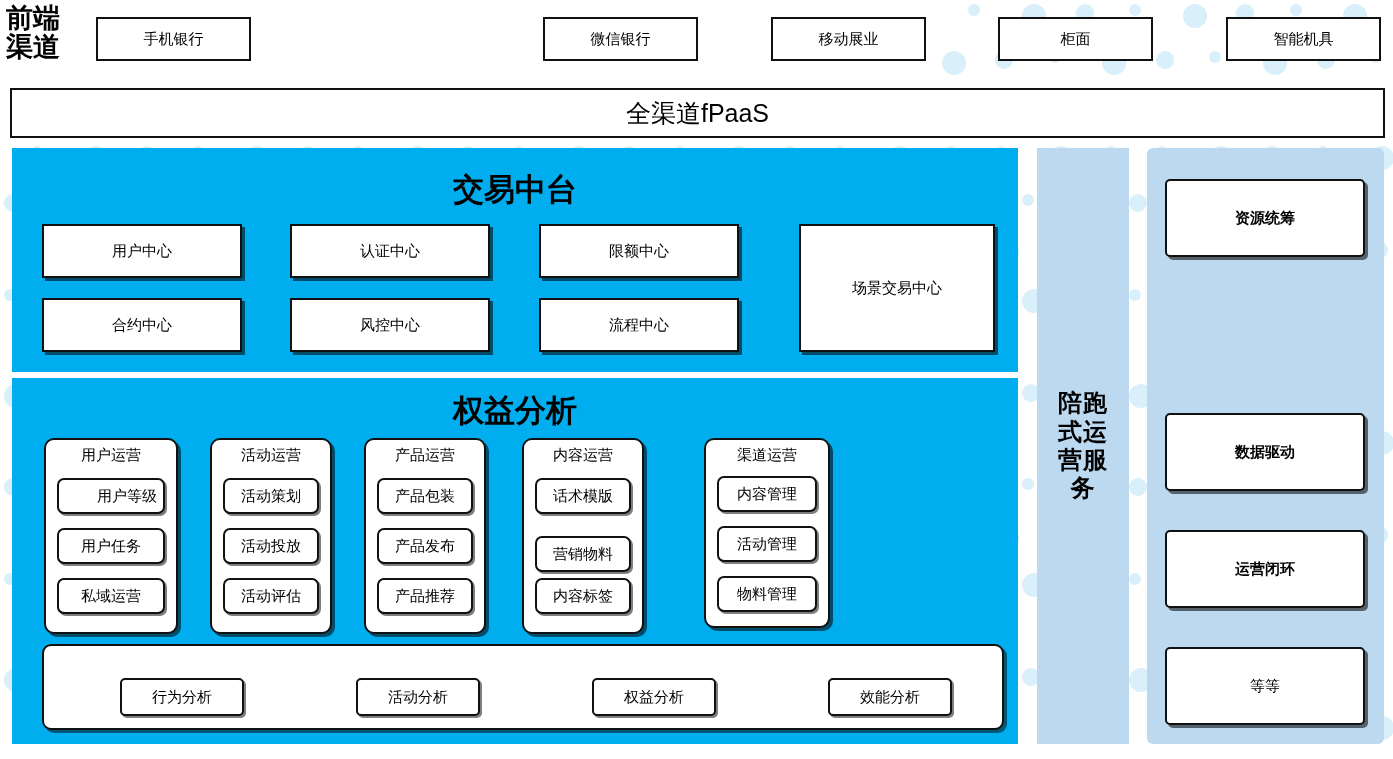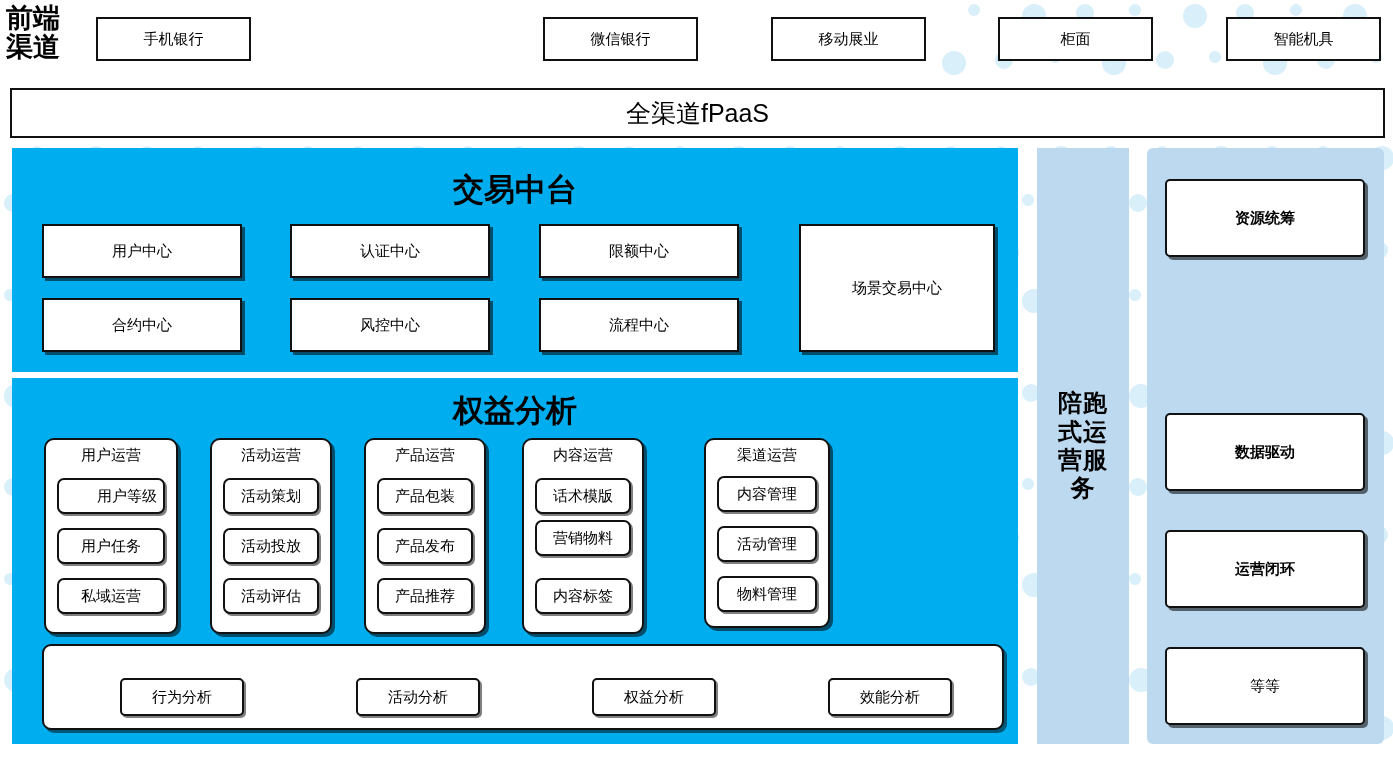--- a/index.html
+++ b/index.html
@@ -669,21 +669,21 @@
     <div class="op-col" style="left:352px; width:122px;">
       <div class="op-col-title">产品运营</div>
       <div class="op-item" style="top:38px;">产品包装</div>
       <div class="op-item" style="top:88px;">产品发布</div>
       <div class="op-item" style="top:138px;">产品推荐</div>
     </div>
 
     <div class="op-col" style="left:510px; width:122px;">
       <div class="op-col-title">内容运营</div>
       <div class="op-item" style="top:38px;">话术模版</div>
-      <div class="op-item" style="top:80px;text-align:center;">营销物料</div>
+      <div class="op-item" style="top:96px;text-align:center;">营销物料</div>
       <div class="op-item" style="top:138px;">内容标签</div>
     </div>
 
     <div class="op-col" style="left:692px; width:126px; height:190px;">
       <div class="op-col-title">渠道运营</div>
       <div class="op-item" style="top:36px;">内容管理</div>
       <div class="op-item" style="top:86px;">活动管理</div>
       <div class="op-item" style="top:136px;">物料管理</div>
     </div>
 

